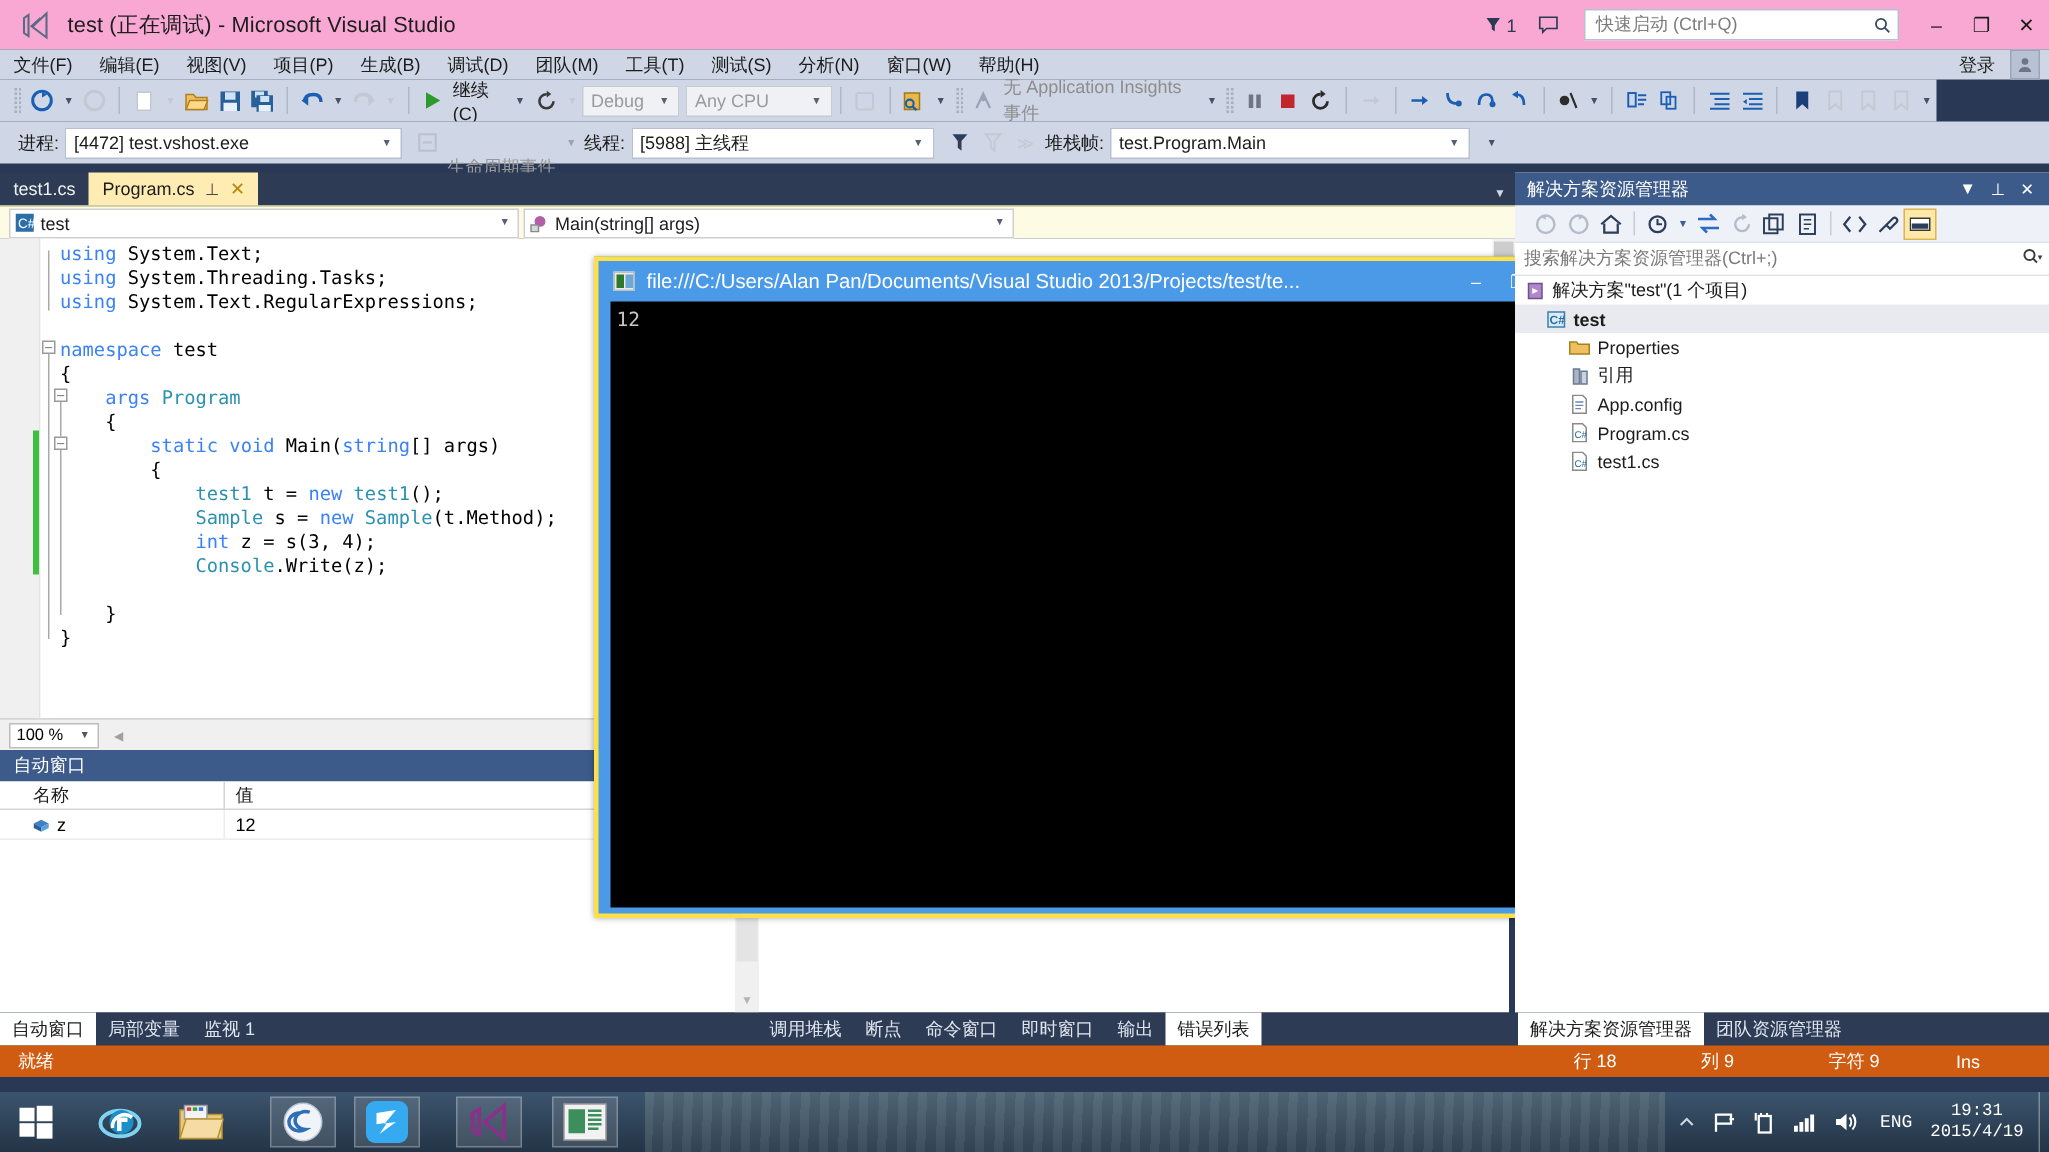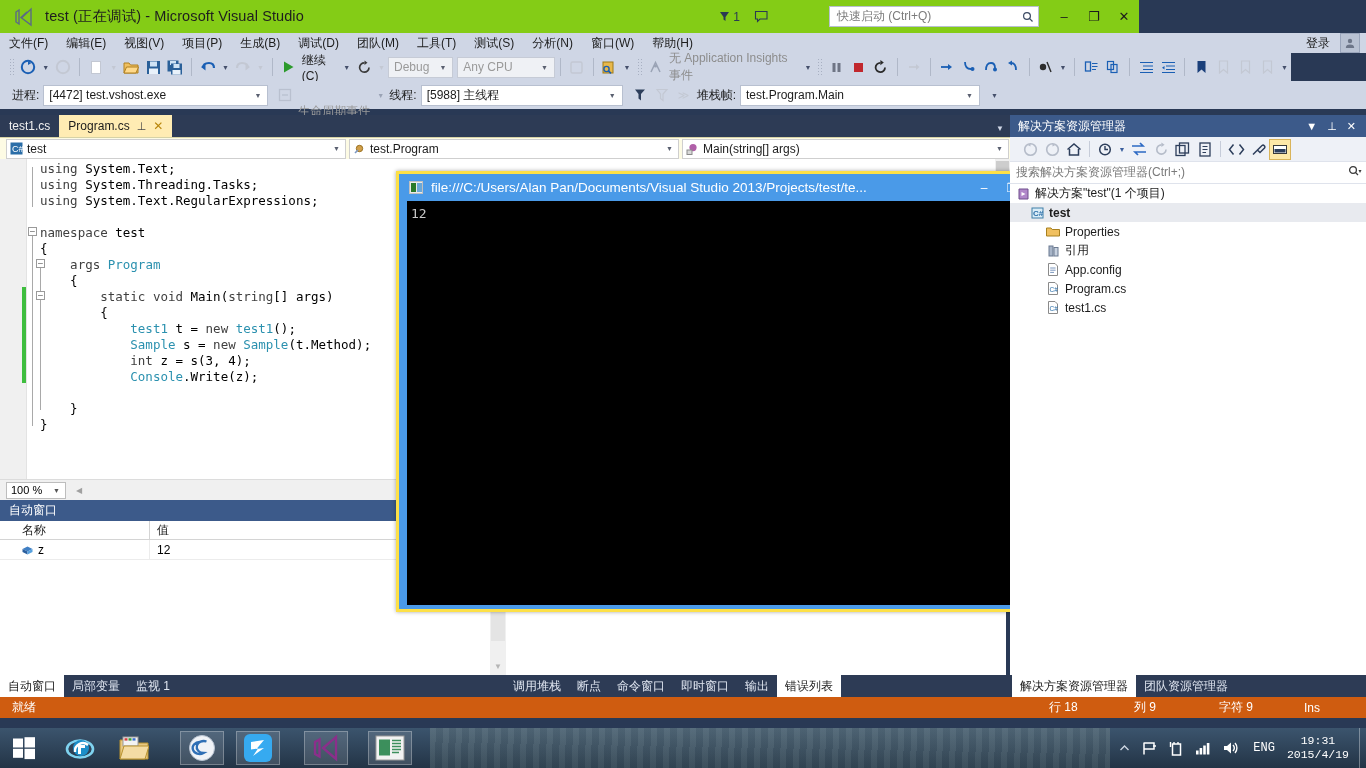--- a/index.html
+++ b/index.html
@@ -9,38 +9,37 @@
     font-family:"Liberation Sans", sans-serif;
     font-size:12px;
     background:#293955;
     position:relative;
     -webkit-font-smoothing:antialiased;
   }
   .abs { position:absolute; }
 
   
   #titlebar{
-    left:0; top:0; width:1139px; height:33px;
-    background:#84cc16;
+    left:0; top:0; width:1366px; height:33px;
+    background:#f9a8d4;
     display:flex; align-items:center;
   }
   #vs-logo{ margin-left:13px; width:22px; height:22px; position:relative; }
   #vs-logo svg{ display:block; }
   #title-text{
     margin-left:10px; font-size:14.5px; color:#1e1e1e; letter-spacing:.1px;
     white-space:nowrap;
   }
   #title-right{ margin-left:auto; display:flex; align-items:center; height:33px; }
   .notif{ display:flex; align-items:center; color:#2b3a52; font-size:12px; margin-right:14px;}
   .notif svg{ margin-right:2px; }
   #quick-launch{
     width:210px; height:21px; background:#ffffff; border:1px solid #b8c0d0;
     display:flex; align-items:center; padding:0 4px 0 7px; color:#7c7c7c; font-size:12px;
     margin-right:10px;
-    margin-left:44px;
   }
   #quick-launch span{ flex:1; }
   .wbtn{ width:30px; height:33px; display:flex; align-items:center; justify-content:center;
          color:#1c1c1c; font-size:13px; cursor:default; }
 
   
   #menubar{
     left:0; top:33px; width:1366px; height:20px;
     background:#cfd6e5; display:flex; align-items:center;
   }
@@ -101,21 +100,21 @@
   #editor{
     left:0; top:159px; width:1010px; height:320px; background:#ffffff; overflow:hidden;
   }
   #bp-margin{ position:absolute; left:0; top:0; width:27px; height:320px; background:#f0f0f0; border-right:1px solid #e3e3e3;}
   #indicator-margin{ position:absolute; left:27px; top:0; width:10px; height:320px; background:#ffffff;}
   #code{
     position:absolute; left:40px; top:2px;
     font-family:"DejaVu Sans Mono","Liberation Mono",monospace; font-size:12.5px; line-height:16px;
     color:#000; white-space:pre;
   }
-  .k{ color:#404040; }
+  .k{ color:#3b82f6; }
   .t{ color:#2b91af; }
   #green-bar{ position:absolute; left:22px; top:128px; width:4px; height:96px; background:#3fbe3f;}
   .fold{ position:absolute; width:9px; height:9px; border:1px solid #9a9a9a; background:#fff;
          font-family:"DejaVu Sans Mono",monospace; font-size:8px; line-height:7px; text-align:center; color:#555; }
   .foldline{ position:absolute; width:1px; background:#a9a9a9; }
 
   
   #ed-vscroll{ position:absolute; right:0; top:0; width:15px; height:320px; background:#f0f0f0; }
   #ed-vthumb{ position:absolute; right:1px; top:2px; width:13px; height:60px; background:#cdcdcd; }
 
@@ -558,30 +557,20 @@
   <div class="navcombo" style="width:340px;margin-left:6px">
     <span class="nvi">
       <svg width="13" height="13" viewBox="0 0 13 13">
           <rect x="0.5" y="0.5" width="12" height="12" fill="#2b6ea8"></rect>
           <text x="2" y="10" font-size="9" fill="#fff" font-family="Liberation Sans, sans-serif">C#</text>
         </svg>
     </span>
     <span>test</span>
     <span class="nv-arrow">▼</span>
   </div>
-  <div class="navcombo" style="width:330px;margin-left:3px">
-    <span class="nvi">
-      <svg width="13" height="13" viewBox="0 0 13 13">
-          <circle cx="6.5" cy="6.5" r="3.2" fill="#d2a04a" stroke="#9a7020"></circle>
-          <path d="M2 11 L5 8" stroke="#7a97c4" stroke-width="1.6"></path>
-        </svg>
-    </span>
-    <span>test.Program</span>
-    <span class="nv-arrow">▼</span>
-  </div>
   <div class="navcombo" style="width:327px;margin-left:3px">
     <span class="nvi">
       <svg width="13" height="13" viewBox="0 0 13 13">
           <path d="M7 2 a3.6 3.6 0 1 0 0 7.2 a3.6 3.6 0 1 0 0 -7.2" fill="#b05fa8"></path>
           <rect x="1" y="8" width="5" height="4.5" fill="#d8d8d8" stroke="#8a8a8a"></rect>
         </svg>
     </span>
     <span>Main(string[] args)</span>
     <span class="nv-arrow">▼</span>
   </div>

